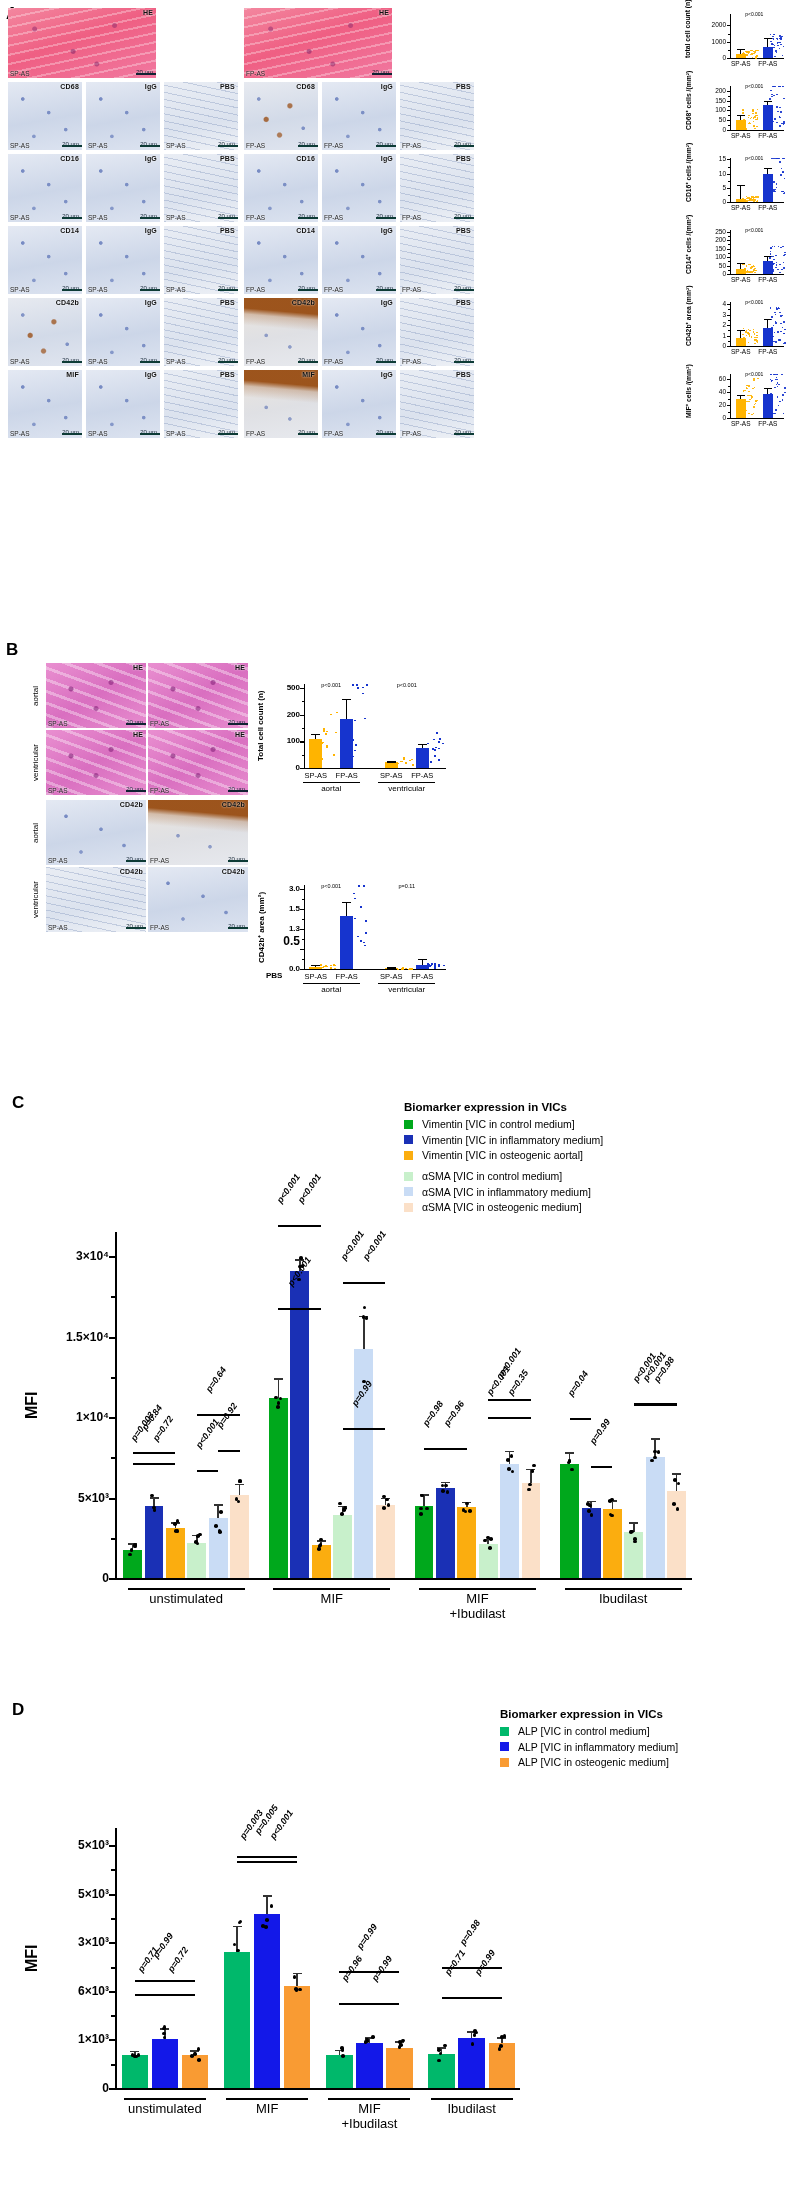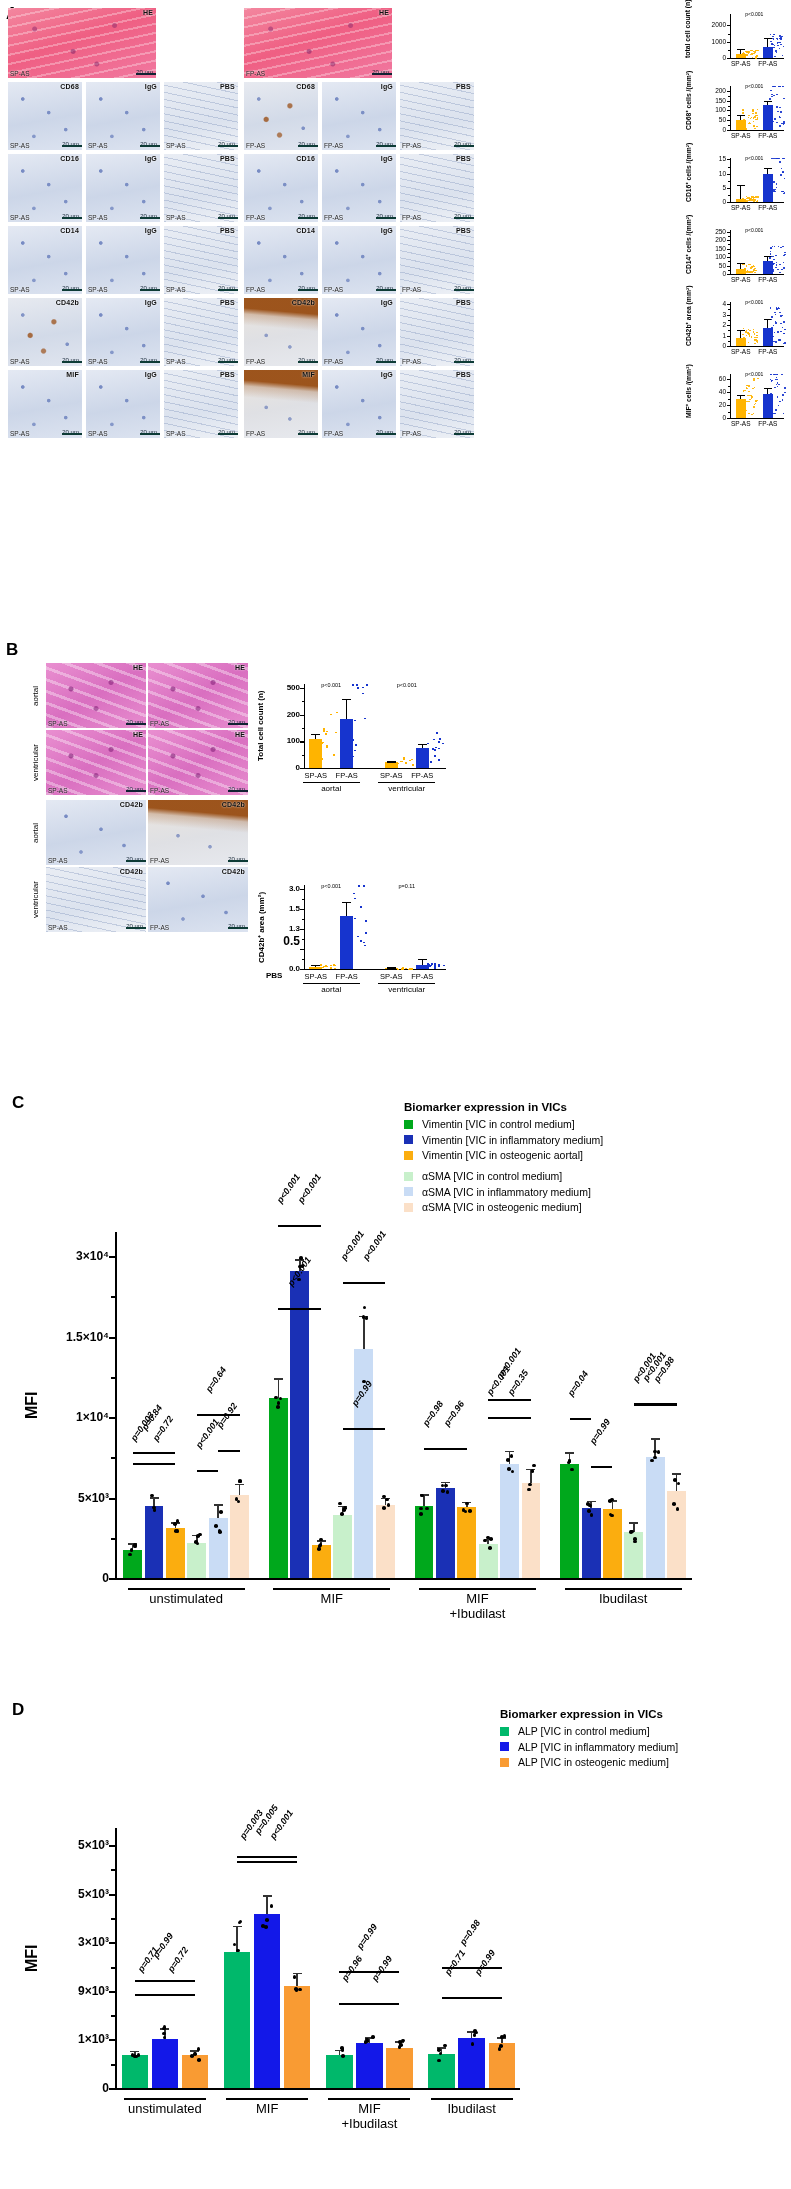--- a/index.html
+++ b/index.html
@@ -1472,21 +1472,21 @@
 <div class="panel-letter" style="left:12px;top:1700px;">D</div>
 <div id="panelD">
     <div class="chart" style="left:0px;top:1760px;width:700px;height:400px;">
       <div class="axis-line" style="left:115px;top:68px;width:2px;height:260px;"></div>
       <div class="axis-line" style="left:115px;top:328px;width:405px;height:2px;"></div>
       <div class="tick" style="left:109px;top:328px;width:6px;height:2px;"></div>
       <div class="ticklab" style="left:55px;top:321px;width:54px;font-size:12px;font-weight:bold;">0</div>
       <div class="tick" style="left:109px;top:279.4018691588785px;width:6px;height:2px;"></div>
       <div class="ticklab" style="left:55px;top:272.4018691588785px;width:54px;font-size:12px;font-weight:bold;">1×10³</div>
       <div class="tick" style="left:109px;top:230.803738317757px;width:6px;height:2px;"></div>
-      <div class="ticklab" style="left:55px;top:223.803738317757px;width:54px;font-size:12px;font-weight:bold;">9×10³</div>
+      <div class="ticklab" style="left:55px;top:223.803738317757px;width:54px;font-size:12px;font-weight:bold;">6×10³</div>
       <div class="tick" style="left:109px;top:182.20560747663552px;width:6px;height:2px;"></div>
       <div class="ticklab" style="left:55px;top:175.20560747663552px;width:54px;font-size:12px;font-weight:bold;">3×10³</div>
       <div class="tick" style="left:109px;top:133.60747663551402px;width:6px;height:2px;"></div>
       <div class="ticklab" style="left:55px;top:126.60747663551402px;width:54px;font-size:12px;font-weight:bold;">5×10³</div>
       <div class="tick" style="left:109px;top:85.00934579439252px;width:6px;height:2px;"></div>
       <div class="ticklab" style="left:55px;top:78.00934579439252px;width:54px;font-size:12px;font-weight:bold;">5×10³</div>
       <div class="tick" style="left:111px;top:303.70093457943926px;width:4px;height:2px;"></div>
       <div class="tick" style="left:111px;top:255.10280373831776px;width:4px;height:2px;"></div>
       <div class="tick" style="left:111px;top:206.50467289719626px;width:4px;height:2px;"></div>
       <div class="tick" style="left:111px;top:157.90654205607478px;width:4px;height:2px;"></div>

